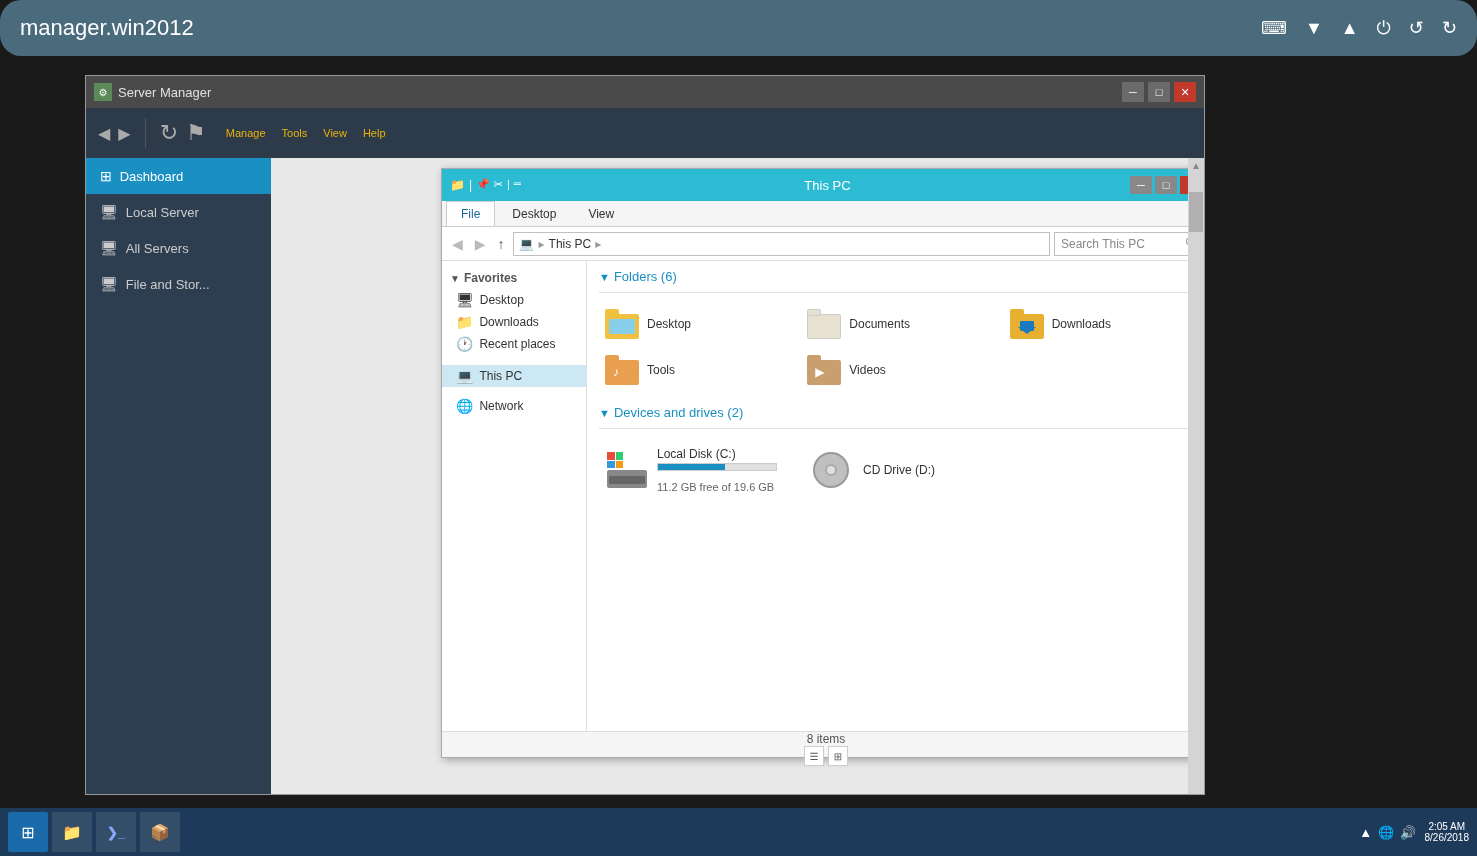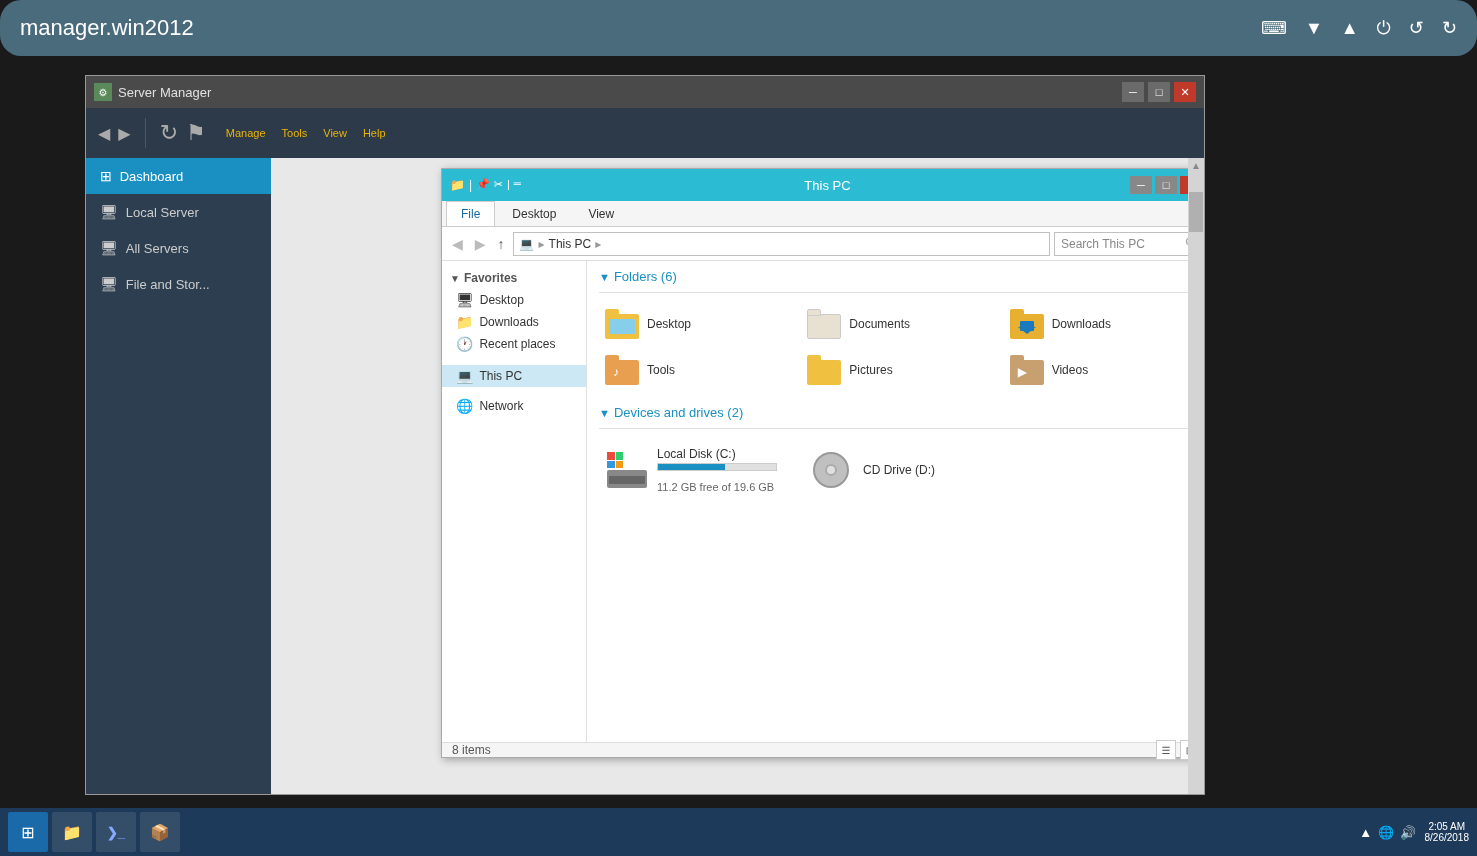--- a/index.html
+++ b/index.html
@@ -422,27 +422,28 @@
     .drive-space {
       font-size: 11px;
       color: #666;
       margin-top: 10px;
     }
 
     
     .exp-statusbar {
       background: #f5f5f5;
       border-top: 1px solid #ddd;
-      height: 15px;
+      height: 26px;
       display: flex;
       align-items: center;
       padding: 0 10px;
       justify-content: space-between;
       font-size: 12px;
       color: #555;
+      flex-direction: column;
     }
     .exp-status-icons {
       display: flex;
       gap: 4px;
     }
     .exp-status-icon {
       width: 20px;
       height: 20px;
       border: 1px solid #ccc;
       display: flex;
@@ -715,27 +716,20 @@
 
               <div class="exp-item">
                 <div style="position:relative;width:34px;height:30px;">
                   <div style="position:absolute;top:5px;left:0;width:34px;height:25px;background:#e8a050;border-radius:1px 2px 2px 2px;"></div>
                   <div style="position:absolute;top:0;left:0;width:14px;height:7px;background:#e8a050;border-radius:2px 2px 0 0;"></div>
                   <div style="position:absolute;top:10px;left:8px;font-size:12px;color:white;">♪</div>
                 </div>
                 <span class="exp-item-label">Tools</span>
               </div>
 
-              <div class="exp-item">
-                <div style="position:relative;width:34px;height:30px;">
-                  <div style="position:absolute;top:5px;left:0;width:34px;height:25px;background:#f0c040;border-radius:1px 2px 2px 2px;"></div>
-                  <div style="position:absolute;top:0;left:0;width:14px;height:7px;background:#f0c040;border-radius:2px 2px 0 0;"></div>
-                </div>
-                <span class="exp-item-label">Pictures</span>
-              </div>
 
               <div class="exp-item">
                 <div style="position:relative;width:34px;height:30px;">
                   <div style="position:absolute;top:5px;left:0;width:34px;height:25px;background:#c8a070;border-radius:1px 2px 2px 2px;"></div>
                   <div style="position:absolute;top:0;left:0;width:14px;height:7px;background:#c8a070;border-radius:2px 2px 0 0;"></div>
                   <div style="position:absolute;top:10px;left:8px;font-size:12px;color:white;">▶</div>
                 </div>
                 <span class="exp-item-label">Videos</span>
               </div>
             </div>

